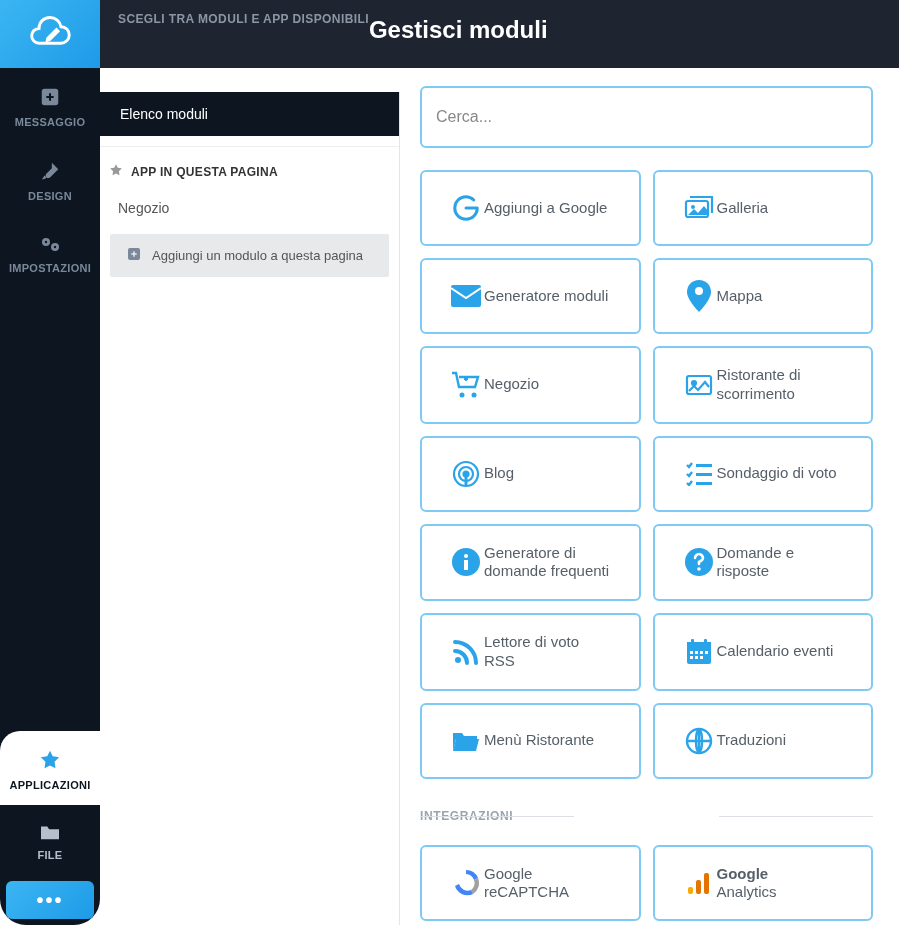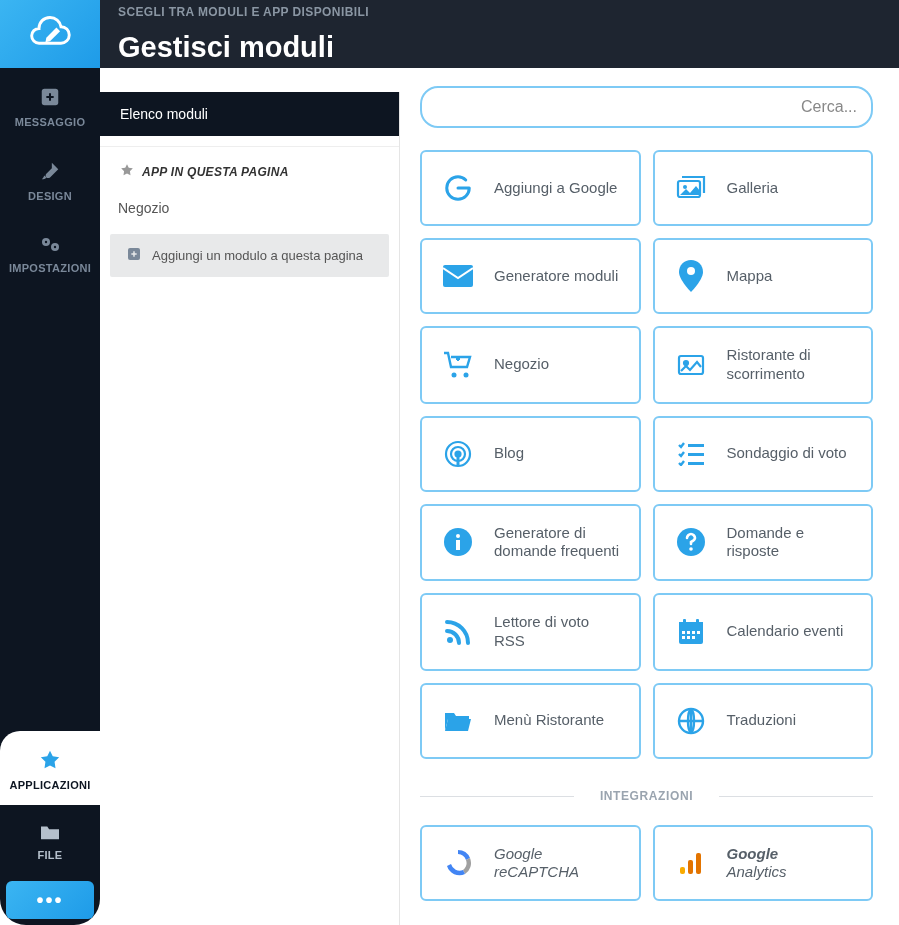--- a/index.html
+++ b/index.html
@@ -10,48 +10,48 @@
 .logo-box svg { width: 44px; height: 44px; }
 
 .nav-item { display: flex; flex-direction: column; align-items: center; justify-content: center; padding: 18px 4px 14px; color: #7a8899; font-size: 11px; font-weight: 600; letter-spacing: 0.3px; cursor: pointer; }
 .nav-item .icon { margin-bottom: 6px; color: #7a8899; }
 .nav-item.applicazioni { background: #fff; color: #0d1521; margin-top: auto; border-radius: 20px 0 0 0; }
 .nav-item.applicazioni .icon { color: #2ba3e8; }
 .nav-item.file { background: #0d1521; color: #b5c0cc; }
 .nav-item.file .icon { color: #b5c0cc; }
 .more-btn { background: linear-gradient(135deg, #3bb5f2, #1e9be8); margin: 6px; border-radius: 6px; height: 38px; display: flex; align-items: center; justify-content: center; color: #fff; font-weight: bold; font-size: 20px; cursor: pointer; letter-spacing: 2px; }
 
-.header-bar { position: absolute; left: 100px; top: 0; right: 0; height: 68px; background: #1e2530; padding: 12px 18px; display: flex; flex-direction: column; justify-content: center; }
+.header-bar { position: absolute; left: 100px; top: 0; right: 0; height: 68px; background: #1e2530; padding: 12px 18px; display: flex; flex-direction: row; }
 .header-subtitle { color: #8a96a3; font-size: 12px; font-weight: 600; letter-spacing: 0.4px; }
-.header-title { color: #fff; font-size: 29px; font-weight: 700; margin-top: 12px; }
+.header-title { color: #fff; font-size: 24px; font-weight: 700; margin-top: 4px; }
 
 .panel-left { position: absolute; left: 100px; top: 68px; width: 300px; bottom: 0; background: #fff; border-right: 1px solid #e5e5e5; overflow-y: auto; margin-top: 24px; }
 .tab-active { background: #0d1521; color: #fff; padding: 14px 20px; font-size: 14px; font-weight: 500; position: relative; }
 .tab-active::after { content: ''; position: absolute; right: -10px; top: 0; bottom: 0; width: 0; height: 0; border-left: 10px solid #0d1521; border-top: 22px solid transparent; border-bottom: 22px solid transparent; }
-.section-hdr { display: flex; align-items: center; gap: 8px; padding: 16px 20px 10px; color: #333; font-size: 12px; font-weight: 700; letter-spacing: 0.3px; border-top: 1px solid #eee; margin-top: 10px; font-style: italic; }
+.section-hdr { display: flex; align-items: center; gap: 8px; padding: 16px 9px 10px; color: #333; font-size: 12px; font-weight: 700; letter-spacing: 0.3px; border-top: 1px solid #eee; margin-top: 10px; }
 .section-hdr .icon { color: #999; }
 .app-row { padding: 10px 18px; color: #555; font-size: 14px; cursor: pointer; }
 .add-module-btn { display: flex; align-items: center; gap: 10px; background: #e8e9ea; padding: 12px 16px; margin: 8px 10px; border-radius: 2px; color: #555; font-size: 13px; cursor: pointer; }
 .add-module-btn .icon { color: #7a8899; }
 
 .main-area { position: absolute; left: 400px; top: 68px; right: 0; bottom: 0; background: #fff; overflow-y: auto; padding: 18px 26px 18px 20px; }
 .main-area::-webkit-scrollbar { width: 12px; }
 .main-area::-webkit-scrollbar-track { background: #f0f0f0; }
 .main-area::-webkit-scrollbar-thumb { background: #bfbfbf; border-radius: 6px; }
-.search-box { width: 100%; border: 2px solid #7ecaf5; border-radius: 18px; padding: 10px 14px; font-size: 16px; color: #333; outline: none; text-align: right; }
+.search-box { width: 100%; border: 2px solid #7ecaf5; border-radius: 6px; padding: 20px 14px; font-size: 16px; color: #333; outline: none; }
 .search-box::placeholder { color: #888; }
 .cards-grid { display: grid; grid-template-columns: 1fr 1fr; gap: 12px; margin-top: 22px; }
-.card { border: 2px solid #7ecaf5; border-radius: 6px; padding: 18px 18px; display: flex; align-items: center; gap: 18px; min-height: 76px; cursor: pointer; }
+.card { border: 2px solid #7ecaf5; border-radius: 6px; padding: 18px 26px; display: flex; align-items: center; min-height: 76px; cursor: pointer; }
 .card-icon { width: 36px; display: flex; align-items: center; justify-content: center; color: #2ba3e8; flex-shrink: 0; }
 .card-label { color: #565f68; font-size: 15px; line-height: 1.25; }
-.divider-label { text-align: center; color: #9aa4af; font-size: 12px; font-weight: 600; letter-spacing: 0.6px; margin: 30px 0 16px; position: relative; }
+.divider-label { text-align: left; color: #9aa4af; font-size: 12px; font-weight: 600; letter-spacing: 0.6px; margin: 30px 0 16px; position: relative; }
 .divider-label::before, .divider-label::after { content: ''; position: absolute; top: 50%; width: 34%; height: 1px; background: #dcdfe3; }
 .divider-label::before { left: 0; }
 .divider-label::after { right: 0; }
-.integration-card .card-label { color: #565f68; font-size: 15px; line-height: 1.15; font-style: italic; }
+.integration-card .card-label { color: #565f68; font-size: 15px; line-height: 1.15; }
 .ga-strong { font-weight: 600; }
 </style>
 </head>
 <body>
 
 <div class="sidebar-left">
   <div class="logo-box">
     <svg viewBox="0 0 48 48">
         <path fill="none" stroke="#fff" stroke-width="3.2" d="M36 34a9 9 0 0 0 0-18c-1-6-6-10-12-10-7 0-12 5-12 12a8 8 0 0 0 0 16h24z"></path>
         <path fill="#fff" d="M31 17l4 4-11 11-5 1 1-5z"></path>

